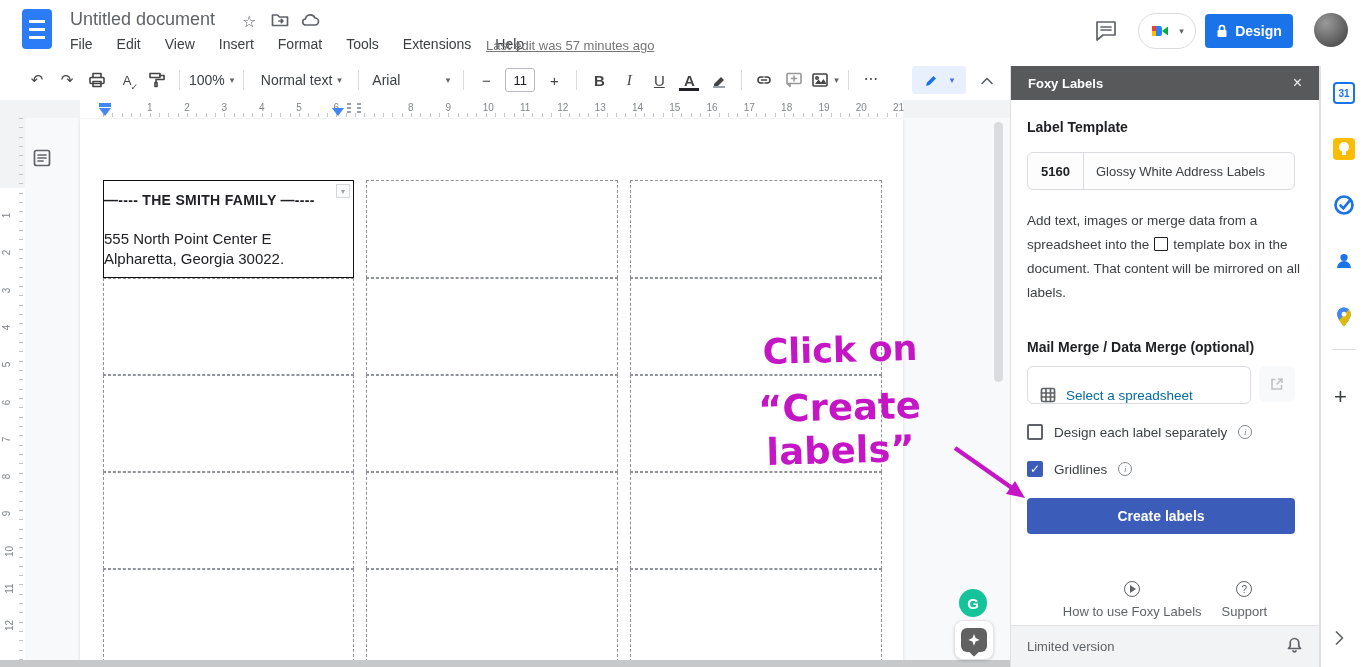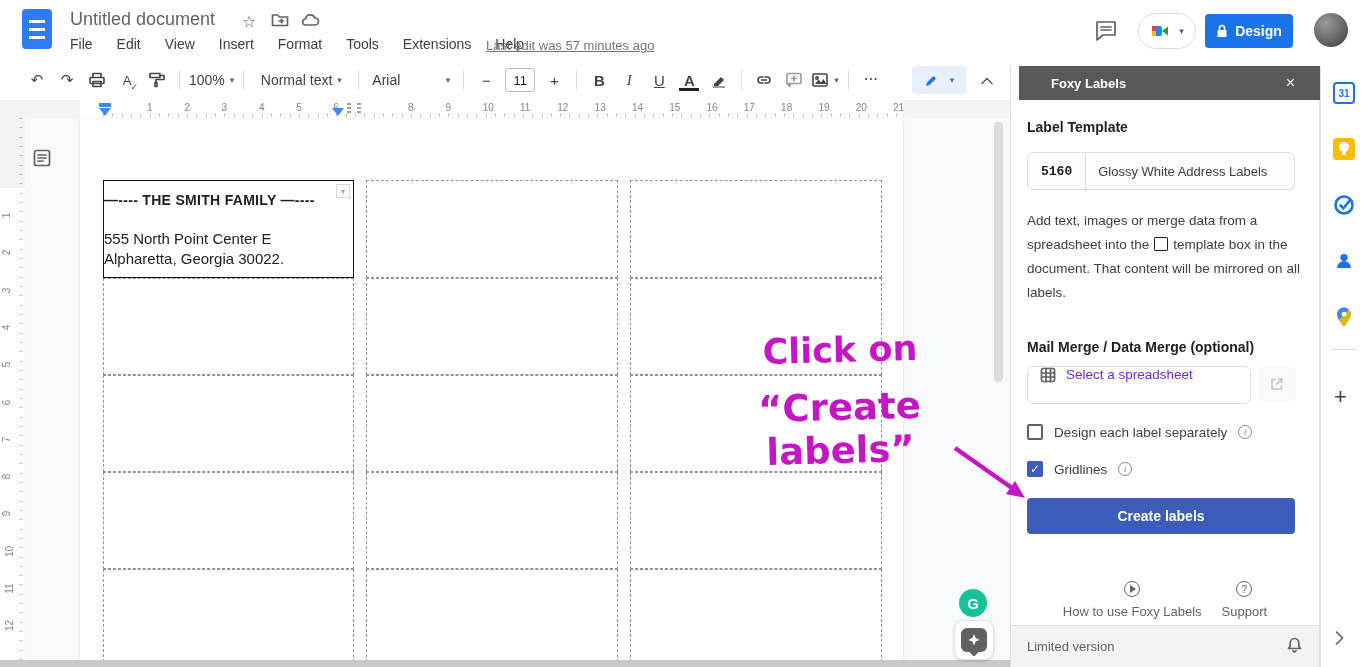--- a/index.html
+++ b/index.html
@@ -92,37 +92,37 @@
       border-radius:9px; box-shadow:0 1px 3px rgba(0,0,0,.15); display:flex; align-items:center;
       justify-content:center; z-index:6; }
   #foxy-fab-inner { width:26px; height:24px; background:#616161; border-radius:6px; position:relative;
       display:flex; align-items:center; justify-content:center; }
   #foxy-fab-inner::after { content:""; position:absolute; bottom:-3px; left:9px; width:8px; height:8px;
       background:#616161; transform:rotate(45deg); border-radius:1px; }
 
   
   #sidebar { left:1010px; top:66px; width:310px; height:601px; background:#fff;
       border-left:1px solid #e0e0e0; border-right:1px solid #e0e0e0; z-index:10; }
-  #sb-header { position:absolute; left:8px; top:0; width:100%; height:34px;
+  #sb-header { position:absolute; left:0; top:0; width:100%; height:34px;
       background:var(--sidebar_header_bg,#58595b); color:#fff; display:flex; align-items:center;
-      padding:0 32px; font-size:13px; font-weight:700;justify-content:flex-end; }
+      padding:0 17px; font-size:13px; font-weight:700;justify-content:flex-end; }
   #sb-close { margin-left:auto; font-size:16px; font-weight:400; color:#f1f1f1; cursor:pointer; }
   .sb-h2 { position:absolute; left:16px; font-size:14px; font-weight:700; color:#202124; }
   #tpl-box { position:absolute; left:16px; top:86px; width:268px; height:38px; border:1px solid #dadce0;
       border-radius:6px; background:#fdfdfd; display:flex; align-items:center; font-size:13px; }
-  #tpl-code { padding:0 13px; font-weight:700; color:#202124;font-family:Liberation Mono, monospace; }
+  #tpl-code { padding:0 13px; font-weight:700; color:#202124; }
   #tpl-div { width:1px; align-self:stretch; background:#dadce0; }
   #tpl-name { padding-left:12px; color:#3c4043; }
   #sb-desc { position:absolute; left:16px; top:143px; width:276px; font-size:13.5px; color:#3c4043;
       line-height:24px; }
   #desc-box { display:inline-block; width:14px; height:14px; border:1.6px solid #202124;
       vertical-align:-2px; margin:0 5px; border-radius:1px; }
   #ss-row { position:absolute; left:16px; top:300px; width:278px; display:flex; gap:8px; }
   #ss-btn { width:224px; height:38px; border:1px solid #dadce0; border-radius:6px; background:#fff;
-      display:flex; align-items:flex-start; gap:10px; padding-left:12px; font-size:13.5px; color:#6d28d9; }
+      display:flex; align-items:flex-end; gap:10px; padding-left:12px; font-size:13.5px; color:#0369a1; }
   #ss-open { width:36px; height:36px; border-radius:6px; background:#f8f9fa; display:flex;
       align-items:center; justify-content:center; }
   .cb-row { position:absolute; left:16px; display:flex; align-items:center; gap:11px;
       font-size:13.5px; color:#3c4043; }
   .cb { width:16px; height:16px; border:2px solid #5f6368; border-radius:2px; }
   .cb.checked { background:var(--checkbox_blue,#3b5cb8); border-color:var(--checkbox_blue,#3b5cb8);
       color:#fff; font-size:12px; font-weight:700; display:flex; align-items:center; justify-content:center; }
   .info-ico { width:14px; height:14px; border:1.4px solid #80868b; border-radius:50%; font-size:9px;
       color:#80868b; display:flex; align-items:center; justify-content:center;
       font-family:"Liberation Serif", serif; font-style:italic; }

